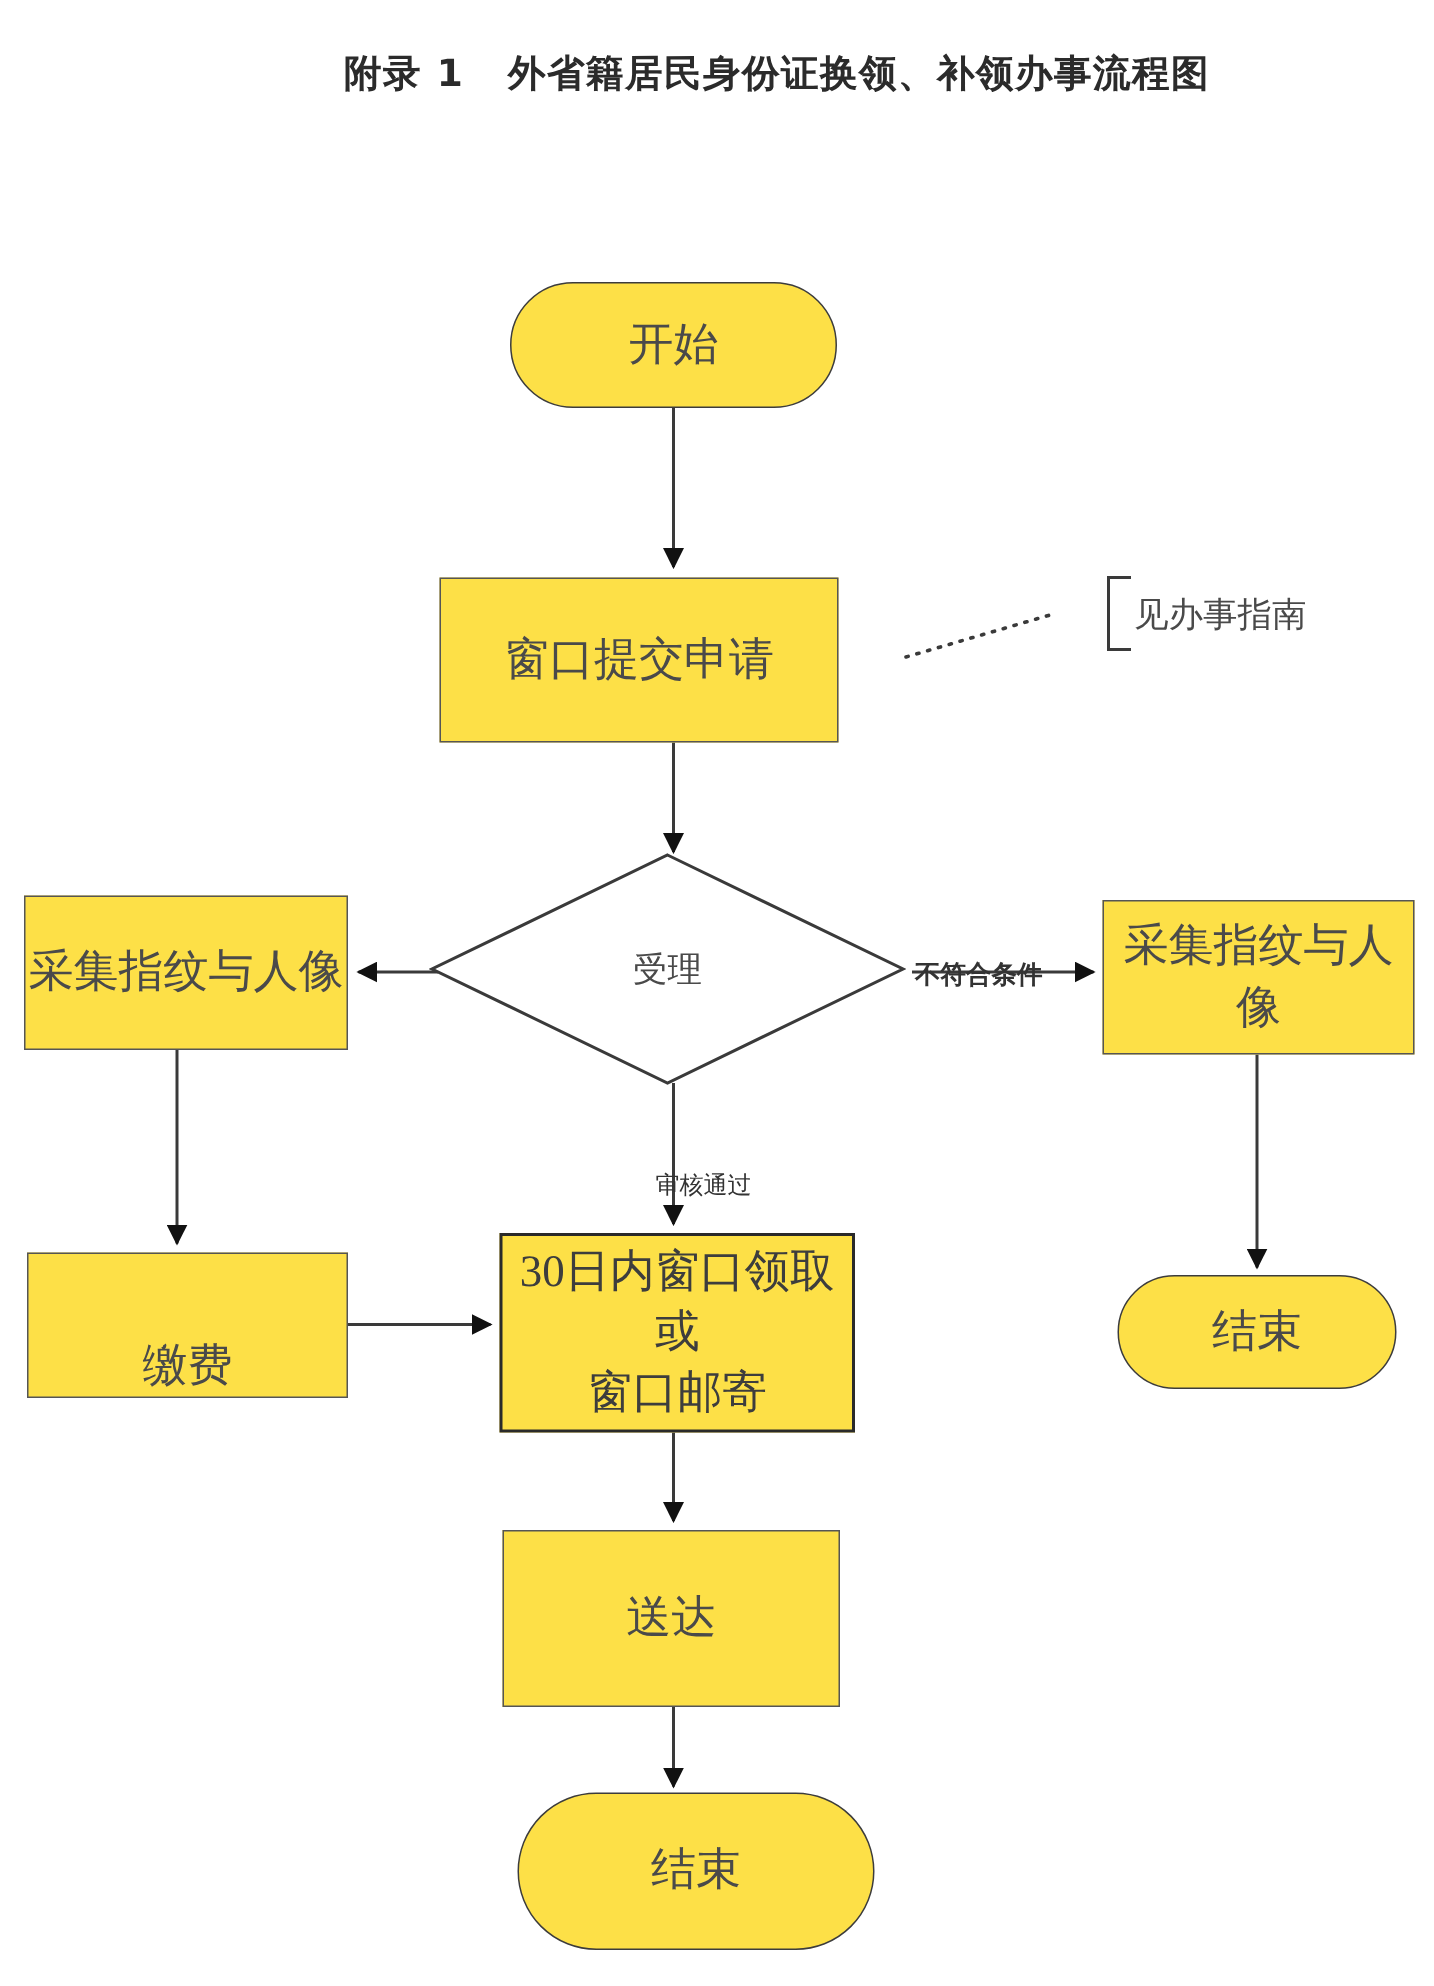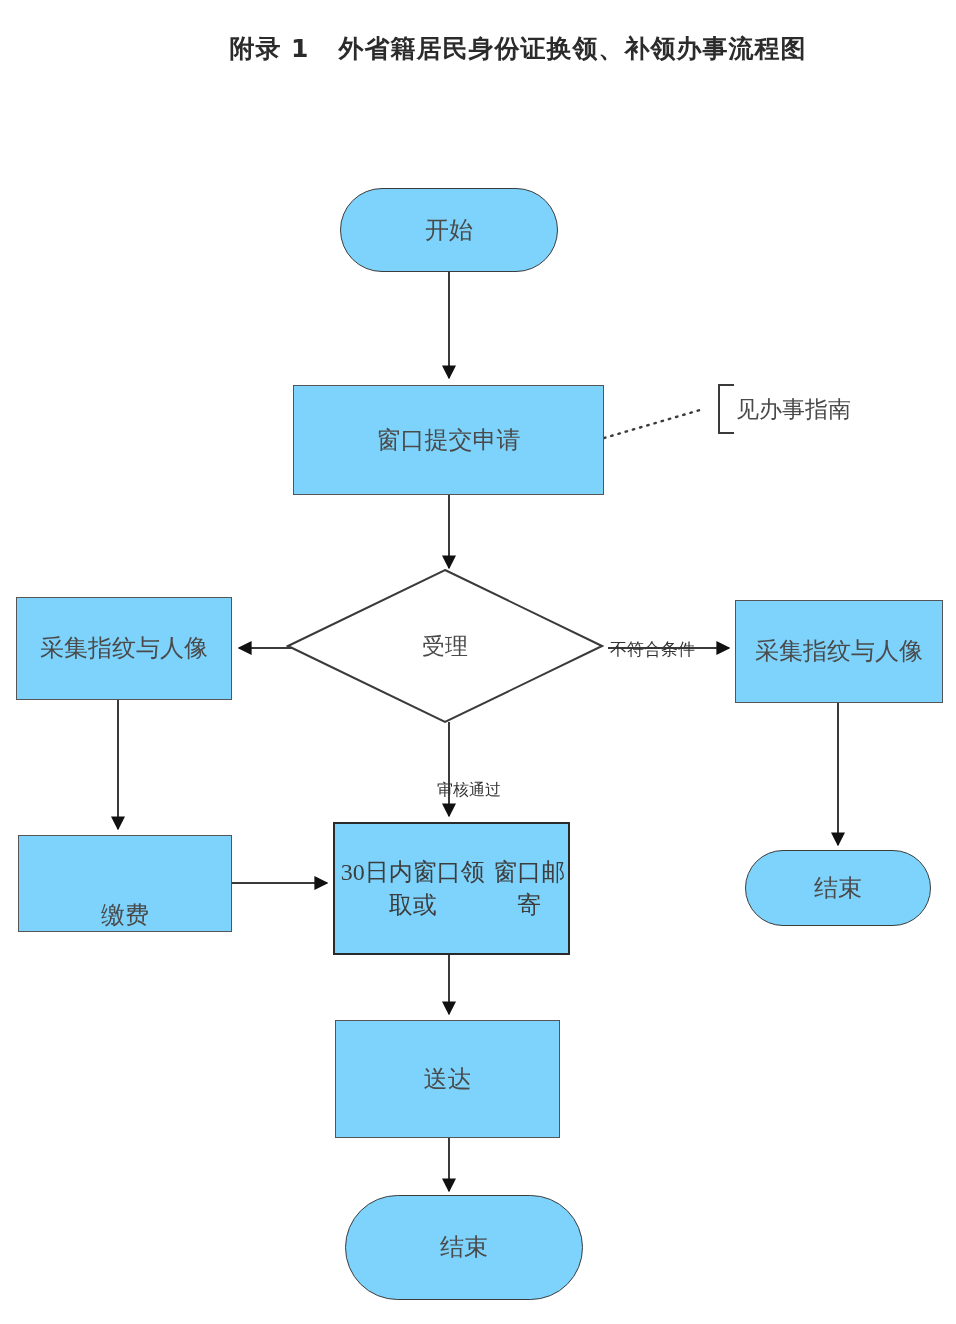--- a/index.html
+++ b/index.html
@@ -42,23 +42,23 @@
   }
 
   
   .node {
     position: absolute;
     box-sizing: border-box;
     display: flex;
     align-items: center;
     justify-content: center;
     text-align: center;
-    background: #7dd3fc;
+    background: #fde047;
     color: #4a4a4a;
-    font-size: 24px;
+    font-size: 30px;
     line-height: 1.35;
   }
   .node.process {
     border: 1.6px solid #555555;
   }
   .node.process-strong {
     border: 2px solid #2a2a2a;
     color: #3d3d3d;
   }
   .node.terminator {
@@ -165,25 +165,25 @@
 
     <line x1="838" y1="703" x2="838" y2="845" stroke="#3a3a3a" stroke-width="2" marker-end="url(#arrow)"></line>
 
     <line x1="604" y1="438" x2="700" y2="410" stroke="#3a3a3a" stroke-width="2.4" stroke-linecap="round" stroke-dasharray="1.5 6"></line>
   </svg>
 
   <div class="node terminator" style="left:340px; top:188px; width:218px; height:84px;">
     <span>开始</span>
   </div>
 
-  <div class="node process" style="left:293px; top:385px; width:311px; height:110px;">
+  <div class="node process" style="left:293px; top:385px; width:266px; height:110px;">
     <span>窗口提交申请</span>
   </div>
 
-  <div class="annot" style="left:702px; top:384px;padding-left:16px;">
+  <div class="annot" style="left:722px; top:384px;padding-left:16px;">
     <span class="bracket"></span>
     <span class="annot-text">见办事指南</span>
   </div>
 
   <div class="decision" style="left:286px; top:568px; width:318px; height:156px;">
     <svg width="318" height="156" viewBox="0 0 318 156" xmlns="http://www.w3.org/2000/svg">
       <polygon points="159,2 316,78 159,154 2,78" fill="#ffffff" stroke="#3a3a3a" stroke-width="2"></polygon>
     </svg>
     <div class="dlabel">
       <span>受理</span>
@@ -191,29 +191,29 @@
   </div>
 
   <div class="node process" style="left:16px; top:597px; width:216px; height:103px;">
     <span>采集指纹与人像</span>
   </div>
 
   <div class="node process" style="left:735px; top:600px; width:208px; height:103px; padding:0 12px;">
     <span>采集指纹与人像</span>
   </div>
 
-  <div class="edge-label" style="left:610px; top:638px;">不符合条件</div>
+  <div class="edge-label" style="left:610px; top:638px;font-weight:bold;">不符合条件</div>
 
   <div class="edge-label vertical-overlap" style="left:437px; top:780px;">审核通过</div>
 
   <div class="node process" style="left:18px; top:835px; width:214px; height:97px;align-items:flex-end;">
     <span>缴费</span>
   </div>
 
-  <div class="node process-strong" style="left:333px; top:822px; width:237px; height:133px; flex-direction:row;">
+  <div class="node process-strong" style="left:333px; top:822px; width:237px; height:133px; flex-direction:column;">
     <span>30日内窗口领取或</span>
     <span>窗口邮寄</span>
   </div>
 
   <div class="node terminator" style="left:745px; top:850px; width:186px; height:76px;">
     <span>结束</span>
   </div>
 
   <div class="node process" style="left:335px; top:1020px; width:225px; height:118px;">
     <span>送达</span>

